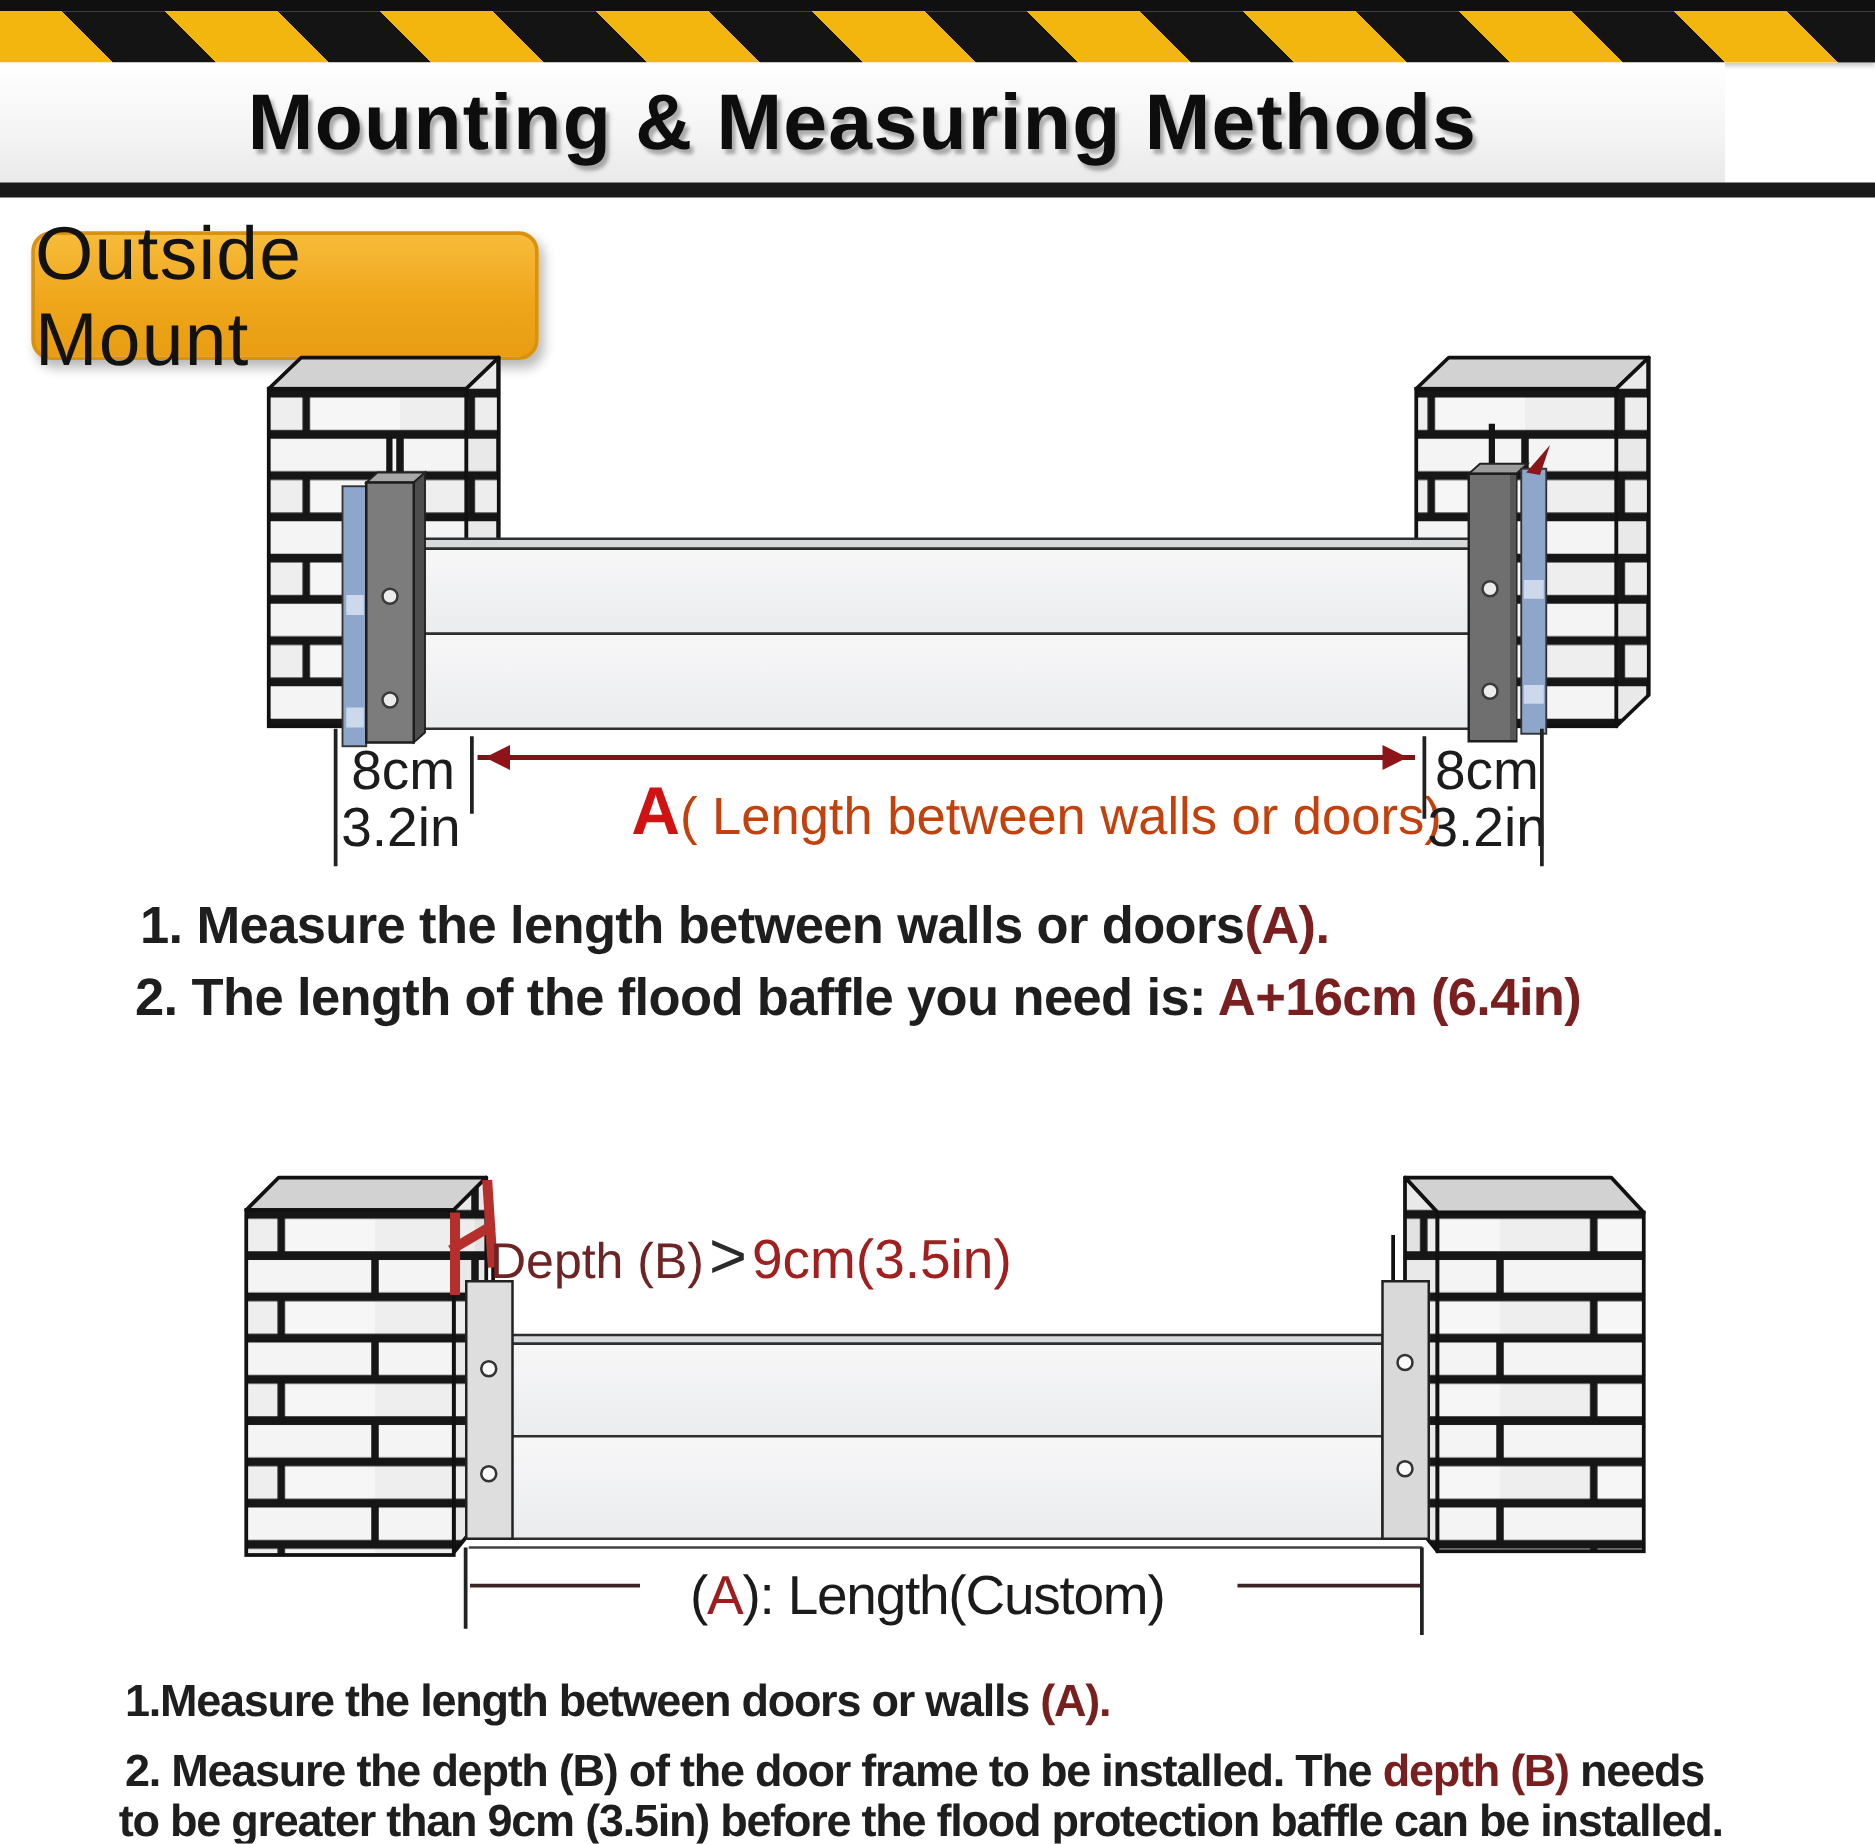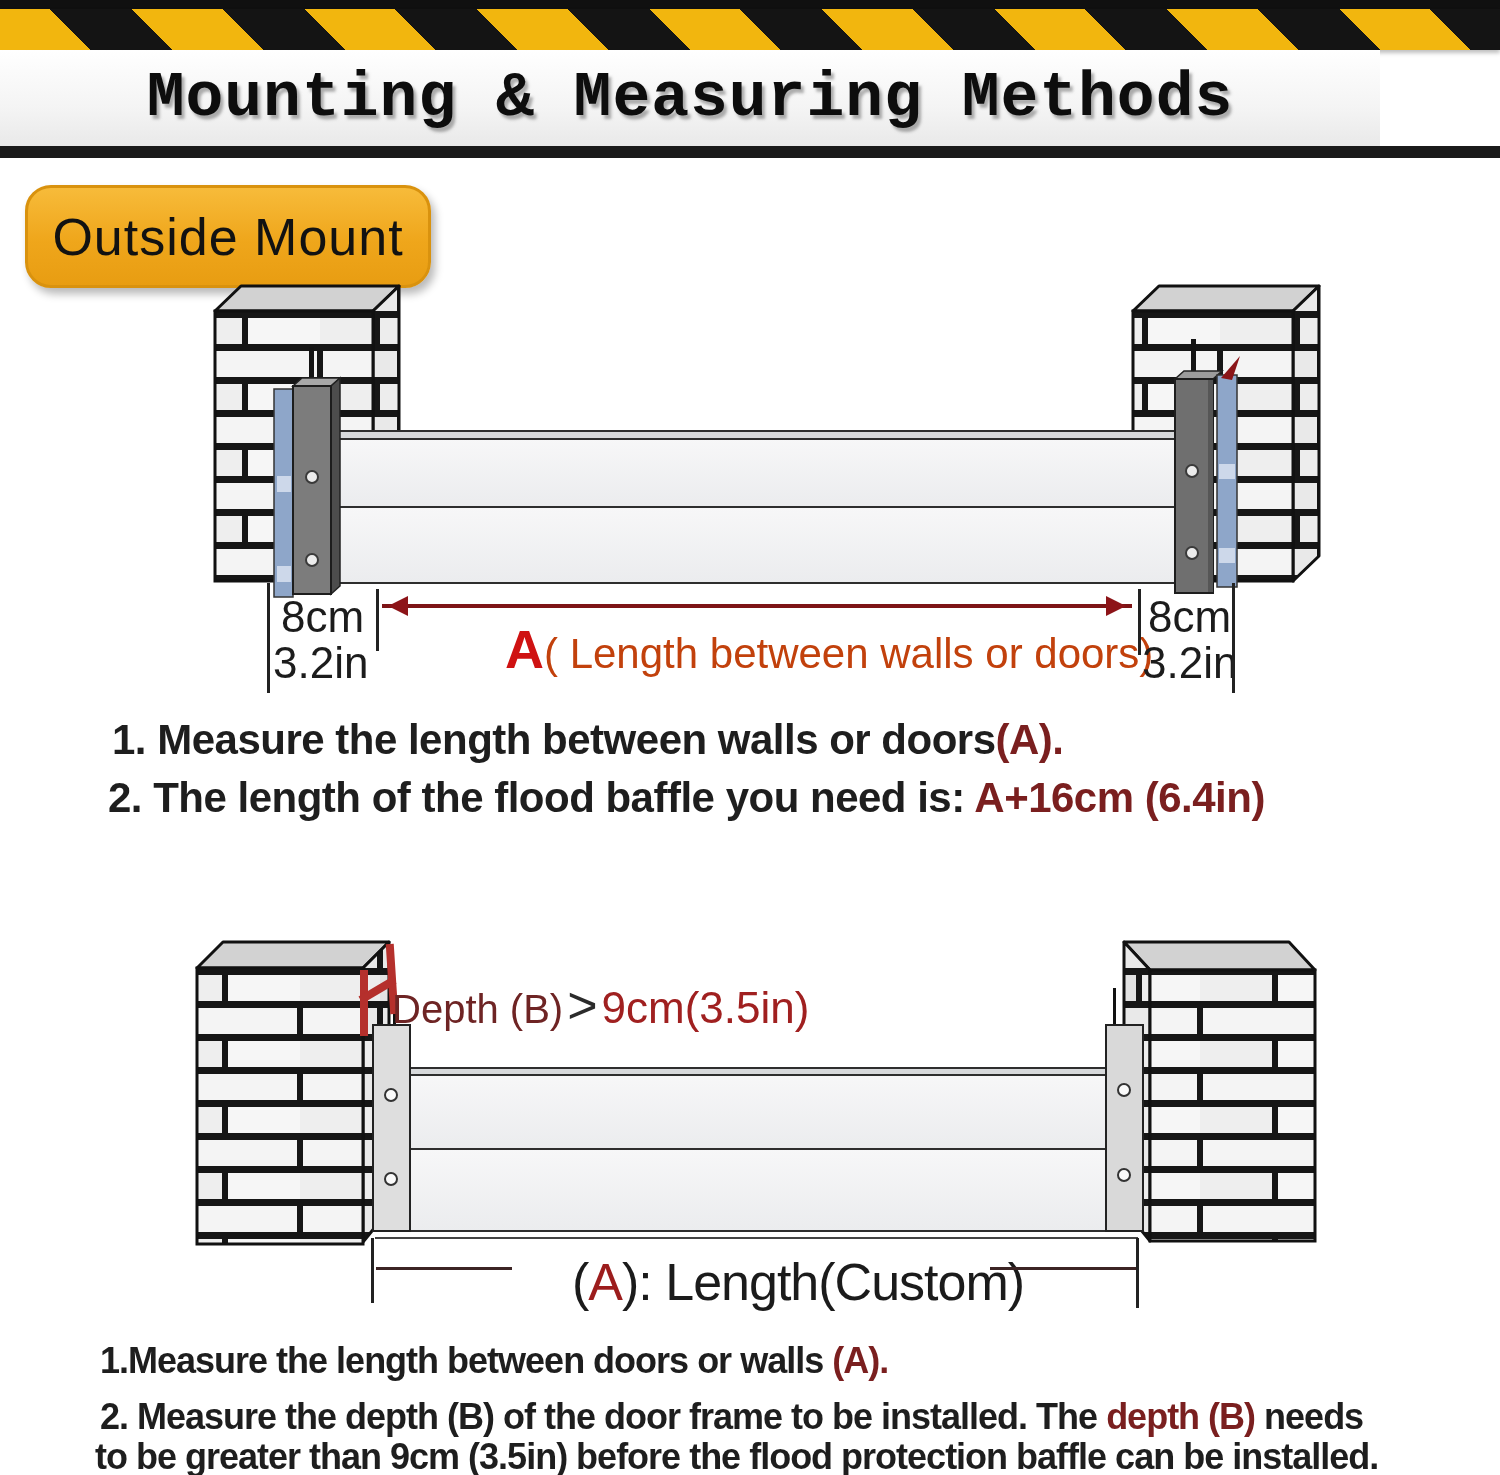--- a/index.html
+++ b/index.html
@@ -7,31 +7,31 @@
     position:relative;width:1500px;height:1475px;background:#ffffff;overflow:hidden;
     font-family:"Liberation Sans", sans-serif;color:#1e1e1e;
   }
   
   .top-strip{position:absolute;left:0;top:0;width:1500px;height:9px;background:#101010;}
   .hazard{position:absolute;left:0;top:9px;width:1500px;height:41px;
     background:repeating-linear-gradient(45deg,#f2b60e 0 64px,#141414 64px 122px);
     box-shadow:0 3px 4px rgba(0,0,0,.25);}
   .title-band{position:absolute;left:0;top:50px;width:1380px;height:96px;
     background:linear-gradient(180deg,#ffffff 0%,#f4f4f4 60%,#e9e9e9 100%);
-    display:flex;align-items:center;justify-content:center;font-family:Liberation Mono, monospace;}
+    display:flex;align-items:center;justify-content:center;}
   .title-band h1{margin:0;font-size:63px;font-weight:700;letter-spacing:1px;color:#0d0d0d;
     text-shadow:3px 4px 3px rgba(110,110,110,.55);}
   .black-bar{position:absolute;left:0;top:146px;width:1500px;height:12px;background:#1a1a1a;}
 
   
   .badge{position:absolute;left:25px;width:400px;height:97px;
     background:linear-gradient(180deg,#f7bb3a 0%,#efa61b 55%,#e89d12 100%);
-    border:3px solid #d9920e;border-radius:26px;box-shadow:4px 6px 9px rgba(0,0,0,.28);
+    border:3px solid #d9920e;border-radius:16px;box-shadow:4px 6px 9px rgba(0,0,0,.28);
     display:flex;align-items:center;justify-content:center;
-    font-size:52px;color:#121212;letter-spacing:1px;}
+    font-size:60px;color:#121212;letter-spacing:1px;}
   .badge.outside{top:185px;}
   .badge.inside{top:845px;}
 
   
   .svg-wrap{position:absolute;}
   .svg-outside{left:170px;top:281px;width:1160px;height:322px;}
   .svg-inside{left:150px;top:938px;width:1200px;height:312px;}
 
   
   .vline{position:absolute;width:3px;background:#222;}
@@ -50,21 +50,21 @@
   .step{position:absolute;white-space:nowrap;color:#1e1e1e;font-weight:bold;}
   .step-out{font-size:42px;letter-spacing:-.5px;}
   .step-in{font-size:36px;letter-spacing:-1px;}
   .hl{color:#7a1f1f;}
 
   
   .depth-label{position:absolute;left:392px;top:952px;white-space:nowrap;display:flex;align-items:baseline;}
   .depth-label .d{font-size:40px;color:#6e2424;}
   .depth-label .gt{font-size:52px;color:#2b2b2b;padding:0 4px;}
   .depth-label .v{font-size:44px;color:#a02020;margin-top:31px;}
-  .len-label{position:absolute;left:552px;top:1252px;white-space:nowrap;font-size:52px;letter-spacing:-1px;color:#1b1b1b;margin-left:20px;}
+  .len-label{position:absolute;left:552px;top:1252px;white-space:nowrap;font-size:44px;letter-spacing:-1px;color:#1b1b1b;}
   .len-label .a{color:#9c1d1d;}
   .hseg{position:absolute;height:3px;background:#3c2424;top:1267px;}
 </style>
 </head>
 <body>
 
 <div class="canvas">
 
   <svg width="0" height="0" style="position:absolute">
     <defs>

